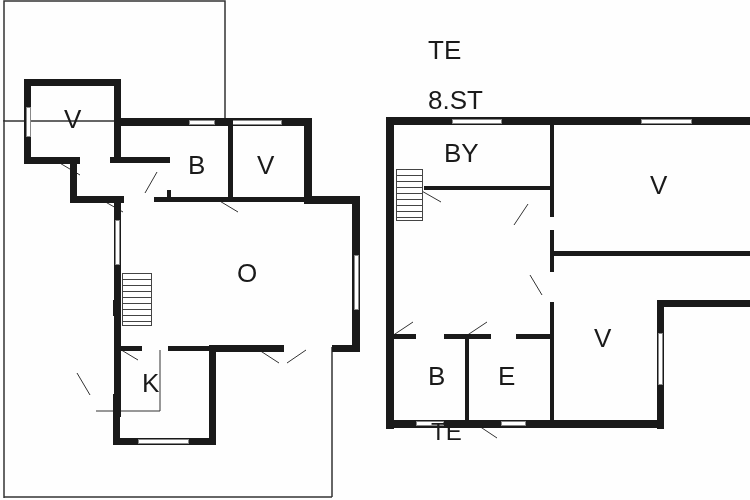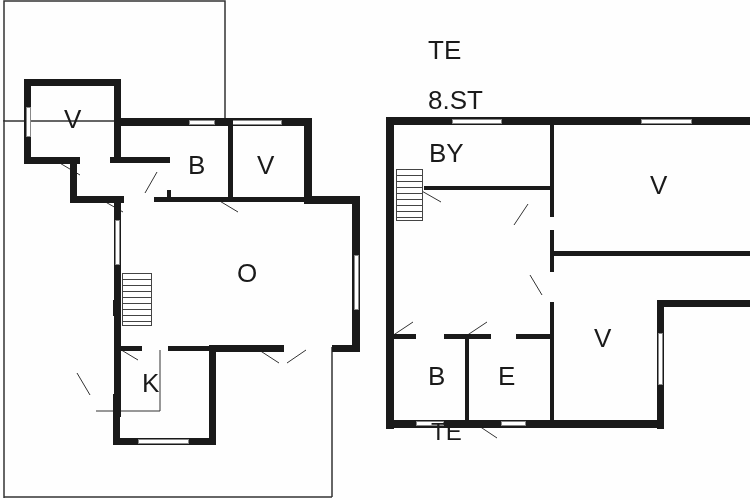--- a/index.html
+++ b/index.html
@@ -109,19 +109,19 @@
   <div class="wall" style="left:526px;top:302px;width:4px;height:126px;"></div>
   <div class="wall" style="left:526px;top:251px;width:220px;height:5px;"></div>
   <div class="wall" style="left:400px;top:186px;width:130px;height:4px;"></div>
   <div class="wall" style="left:362px;top:334px;width:30px;height:5px;"></div>
   <div class="wall" style="left:420px;top:334px;width:47px;height:5px;"></div>
   <div class="wall" style="left:492px;top:334px;width:38px;height:5px;"></div>
   <div class="wall" style="left:441px;top:334px;width:4px;height:92px;"></div>
 
   <div class="stair" style="left:372px;top:169px;width:27px;height:52px;"></div>
 
-  <span class="label" style="left:405px;top:140px;text-align:center;">BY</span>
+  <span class="label" style="left:420px;top:140px;text-align:center;">BY</span>
   <span class="label" style="left:626px;top:172px;">V</span>
   <span class="label" style="left:570px;top:325px;">V</span>
   <span class="label" style="left:404px;top:363px;">B</span>
   <span class="label" style="left:474px;top:363px;">E</span>
   <span class="label" style="left:407px;top:420px;font-size:24px;">TE</span>
 </div>
 
 </body></html>

